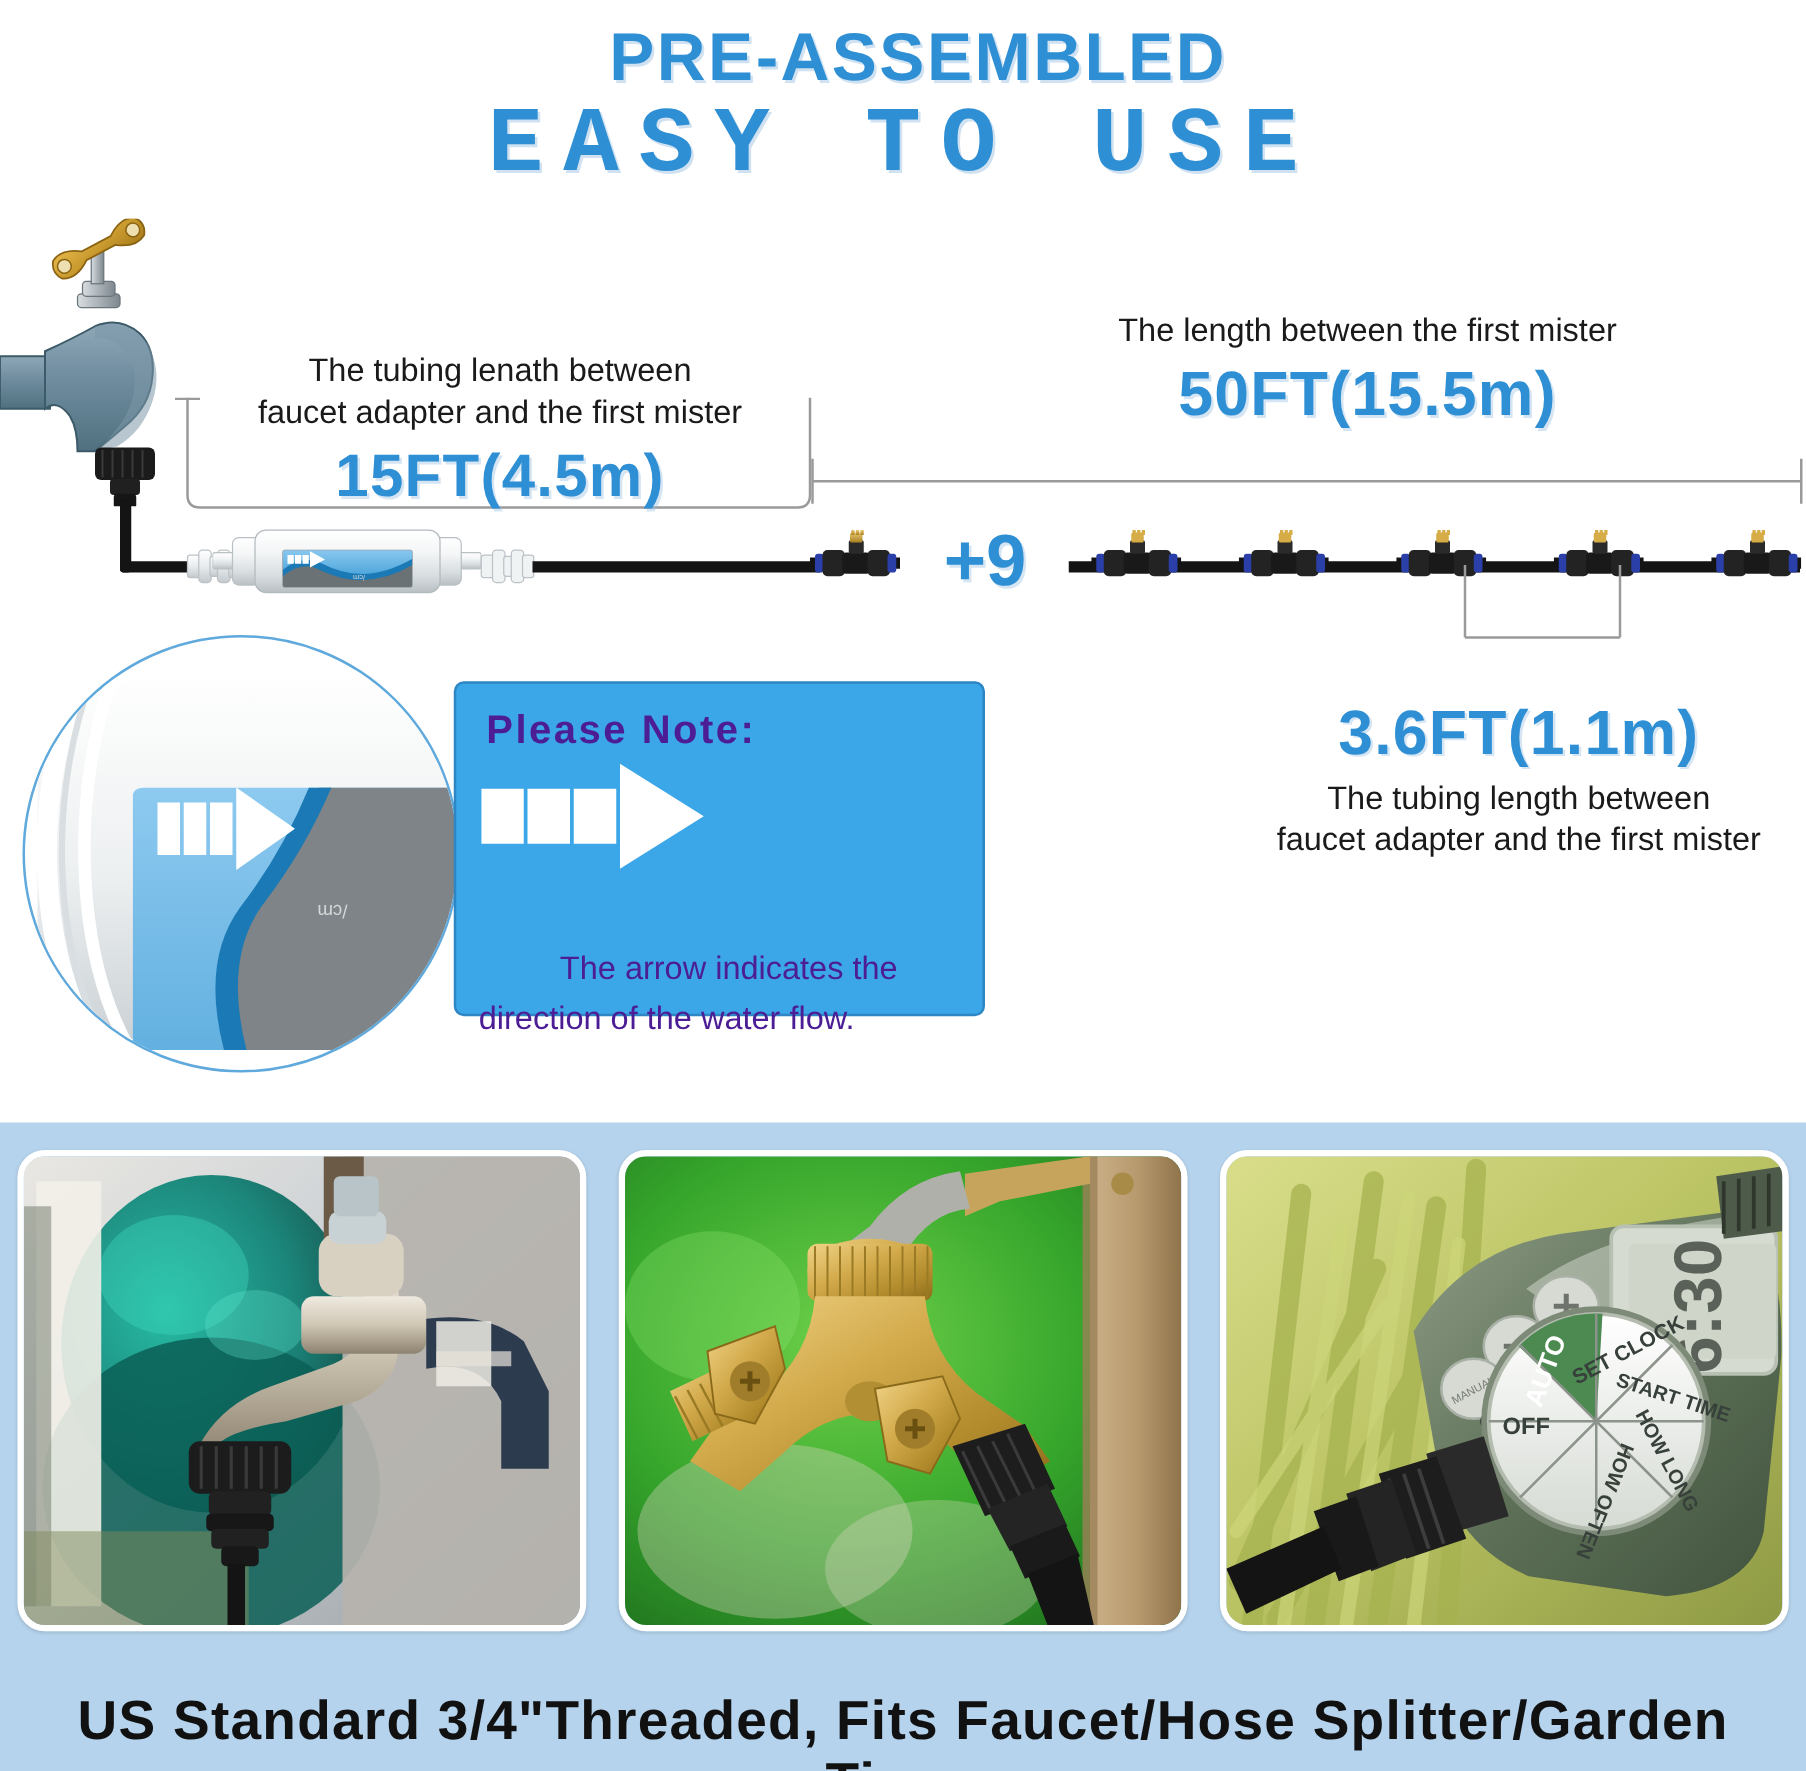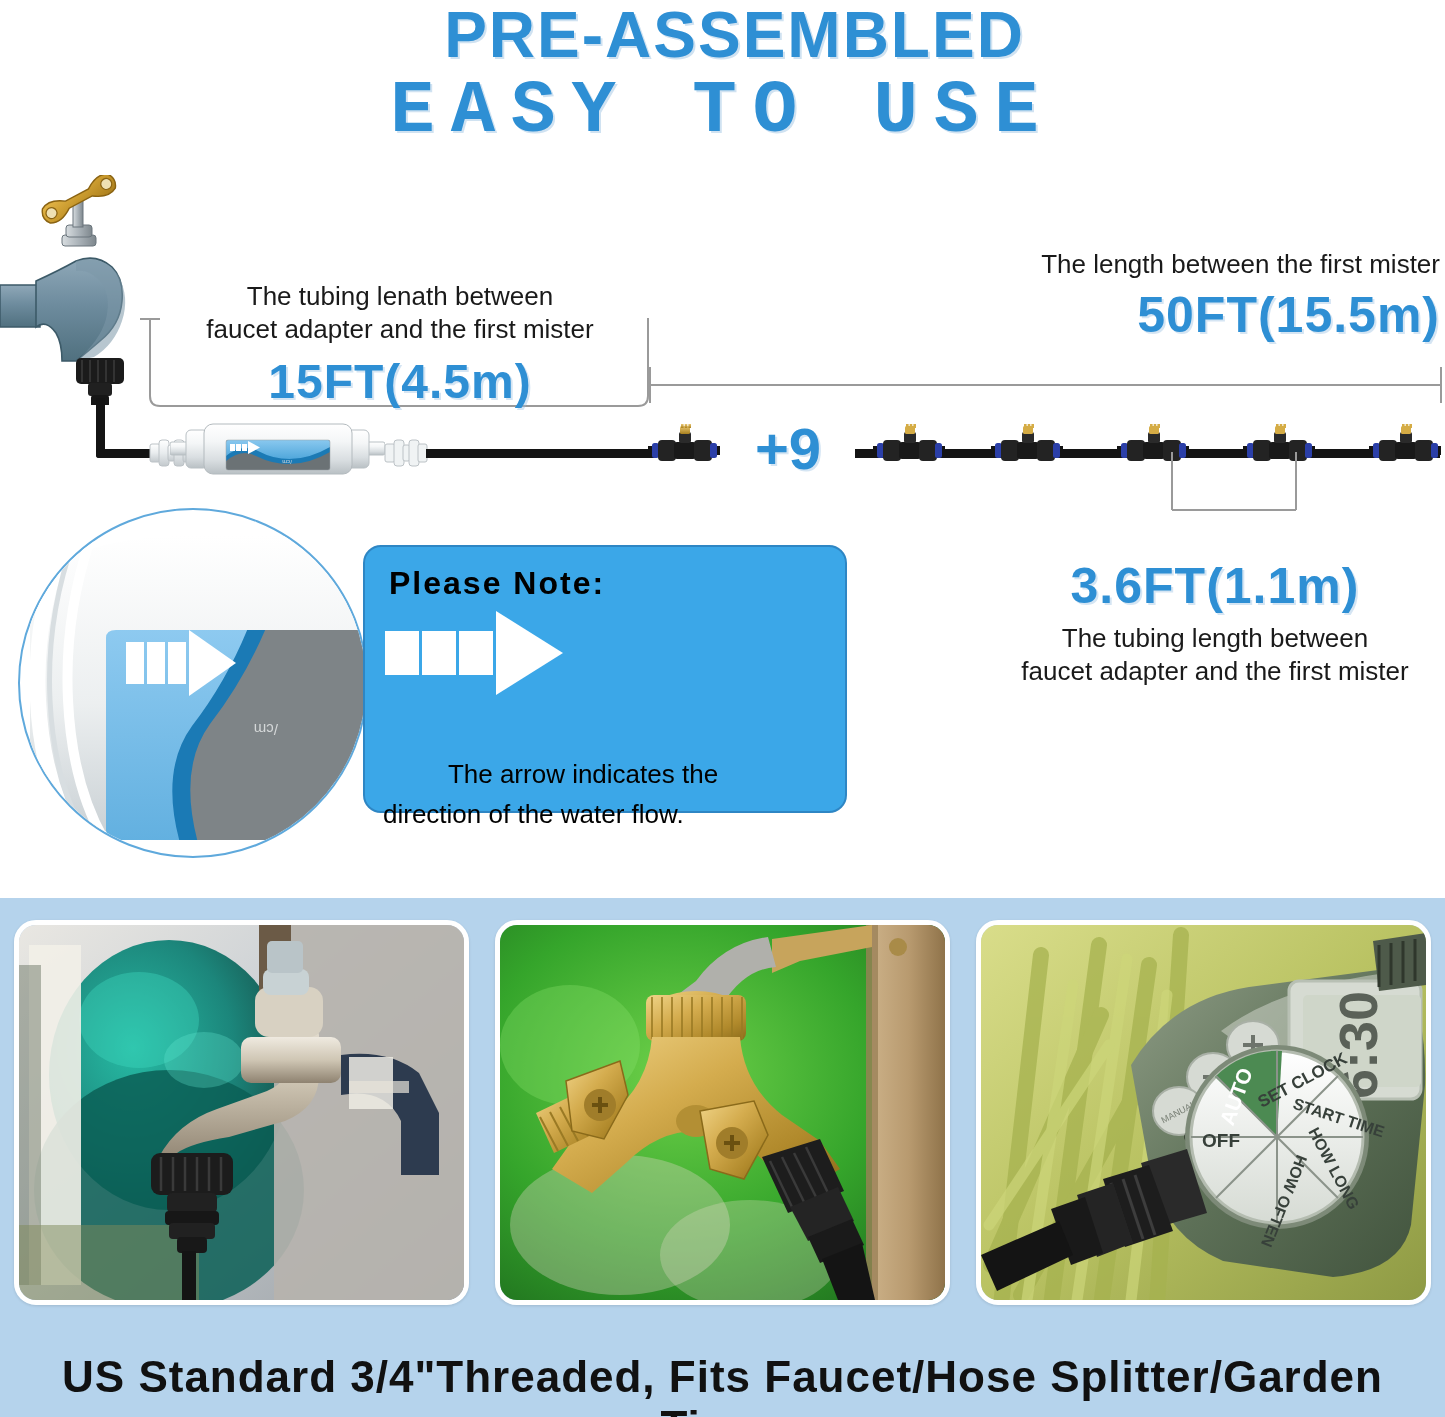--- a/index.html
+++ b/index.html
@@ -14,21 +14,21 @@
   
   .headline { position: absolute; top: 0; left: 0; width: 1445px; text-align: center; }
   .headline-line {
     color: #2E8FD4;
     font-weight: bold;
     font-stretch: condensed;
     letter-spacing: 3px;
     line-height: 0.98;
     text-shadow: 2px 2px 0 rgba(150,190,225,.45);
   }
-  .headline-l1 { font-size: 64px; letter-spacing: 2px; padding-top: 4px; margin-left: 24px; }
+  .headline-l1 { font-size: 54px; letter-spacing: 2px; padding-top: 20px; margin-left: 24px; }
   .headline-l2 { font-size: 74px; letter-spacing: 16px; padding-top: 8px; font-family: Liberation Mono, monospace; }
 
   
   .diagram { position: absolute; top: 0; left: 0; width: 1445px; height: 890px; }
 
   
   .faucet { position: absolute; left: 0px; top: 175px; width: 230px; height: 230px; }
 
   
   .tube { position: absolute; background: #141414; }
@@ -53,23 +53,23 @@
   }
 
   
   .magnifier {
     position: absolute; left: 18px; top: 508px; width: 350px; height: 350px;
     border-radius: 50%; border: 2px solid #5FA9DC; overflow: hidden; background: #fff;
   }
 
   
   .notebox {
-    position: absolute; left: 363px; top: 545px; width: 484px; height: 268px;
-    background: #3BA7E8; border-radius: 18px; border: 2px solid #2E86C4;
-    color: #000000;
+    position: absolute; left: 363px; top: 545px; width: 425px; height: 268px;
+    background: #3BA7E8; border-radius: 8px; border: 2px solid #2E86C4;
+    color: #4c1d95;
   }
   .note-title {
     position: absolute; left: 24px; top: 18px;
     font-size: 32px; font-weight: bold; letter-spacing: 2px;
     font-stretch: condensed;
   }
   .note-text { position: absolute; left: 18px; top: 162px; width: 400px; font-size: 26px; line-height: 1.55; }
 
   
   .photostrip {
@@ -340,21 +340,21 @@
     <div>faucet adapter and the first mister</div>
     <div class="bignum" style="font-size:48px; margin-top:4px;">15FT(4.5m)</div>
   </div>
 
   <svg style="position:absolute; left:648px; top:365px;" width="795" height="40">
     <line x1="2" y1="20" x2="793" y2="20" stroke="#9a9a9a" stroke-width="2"></line>
     <line x1="2" y1="2" x2="2" y2="38" stroke="#9a9a9a" stroke-width="2"></line>
     <line x1="793" y1="2" x2="793" y2="38" stroke="#9a9a9a" stroke-width="2"></line>
   </svg>
 
-  <div class="callout" style="left:900px; top:248px; width:540px;text-align:right;">
+  <div class="callout" style="left:824px; top:248px; width:540px;">
     <div>The length between the first mister</div>
     <div class="bignum" style="font-size:50px; margin-top:2px;">50FT(15.5m)</div>
   </div>
 
   <svg style="position:absolute; left:1170px; top:452px;" width="130" height="62">
     <line x1="2" y1="0" x2="2" y2="58" stroke="#9a9a9a" stroke-width="2"></line>
     <line x1="126" y1="0" x2="126" y2="58" stroke="#9a9a9a" stroke-width="2"></line>
     <line x1="2" y1="58" x2="126" y2="58" stroke="#9a9a9a" stroke-width="2"></line>
   </svg>
 

